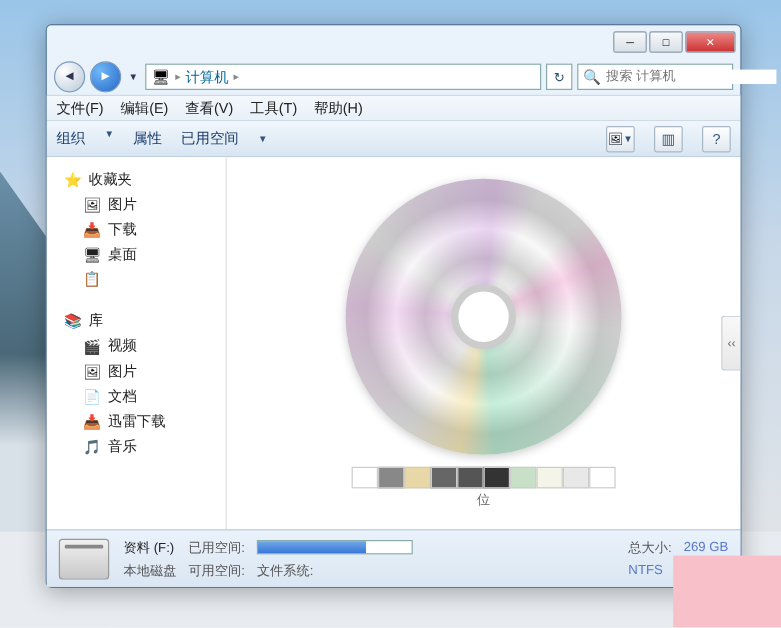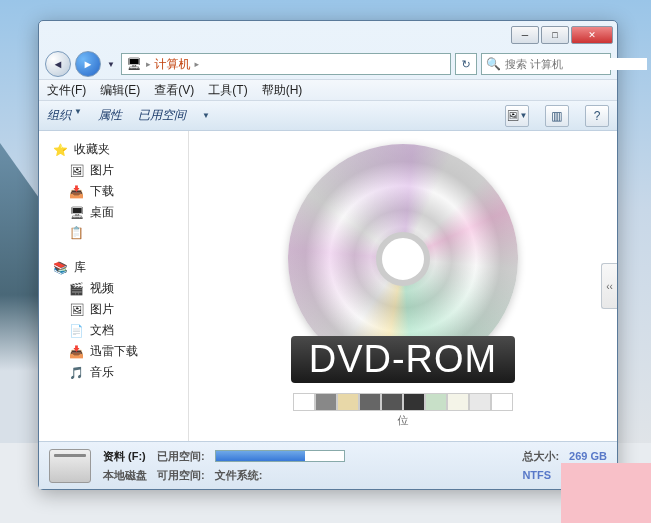--- a/index.html
+++ b/index.html
@@ -8,29 +8,29 @@
 .bg-snow { position: absolute; left: 0; bottom: 0; width: 651px; height: 80px; background: #e8ecf0; }
 .window { position: absolute; left: 38px; top: 20px; width: 580px; height: 470px; background: linear-gradient(180deg, #eaf3fb 0%, #dfeaf5 100%); border: 1px solid #5a7a9a; border-radius: 5px; box-shadow: 0 4px 20px rgba(0,0,0,0.3); display: flex; flex-direction: column; }
 .titlebar { height: 28px; display: flex; justify-content: flex-end; align-items: center; padding: 0 4px; gap: 2px; }
 .tbtn { width: 28px; height: 18px; border: 1px solid #8a9aaa; border-radius: 2px; background: linear-gradient(180deg, #f8f8f8, #d8e0e8); display: flex; align-items: center; justify-content: center; font-size: 9px; cursor: pointer; }
 .tbtn.close { background: linear-gradient(180deg, #e88, #c33); color: #fff; width: 42px; }
 .navbar { height: 30px; display: flex; align-items: center; padding: 0 6px; gap: 4px; }
 .navbtn { width: 26px; height: 26px; border-radius: 50%; background: radial-gradient(circle at 30% 30%, #fff, #b8c8d8); border: 1px solid #7a9abb; display: flex; align-items: center; justify-content: center; font-size: 11px; color: #335; cursor: pointer; }
 .navbtn.fwd { background: radial-gradient(circle at 30% 30%, #6fb8f8, #2868c8); color: #fff; }
 .navdd { width: 12px; height: 26px; display: flex; align-items: center; justify-content: center; font-size: 8px; color: #335; }
 .addrbar { flex: 1; height: 22px; background: #fff; border: 1px solid #8aa; display: flex; align-items: center; padding: 0 4px; gap: 4px; font-size: 12px; }
-.addrbar .crumb { color: #c2410c; }
+.addrbar .crumb { color: #0369a1; }
 .addrbar .sep { color: #888; font-size: 9px; }
 .refresh { width: 22px; height: 22px; border: 1px solid #8aa; background: #fff; display: flex; align-items: center; justify-content: center; font-size: 11px; color: #357; cursor: pointer; }
 .searchbox { width: 130px; height: 22px; background: #fff; border: 1px solid #8aa; display: flex; align-items: center; padding: 0 4px; gap: 4px; }
 .searchbox input { border: none; outline: none; font-size: 11px; flex: 1; color: #888; }
 .menubar { height: 22px; background: linear-gradient(180deg, #f4f8fc, #e8f0f8); display: flex; align-items: center; padding: 0 8px; gap: 14px; font-size: 12px; border-top: 1px solid #d0dae5; border-bottom: 1px solid #d0dae5; }
 .menubar span { cursor: pointer; color: #222; }
 .toolbar { height: 30px; background: linear-gradient(180deg, #f0f6fc, #d8e6f2); display: flex; align-items: center; padding: 0 8px; gap: 16px; font-size: 12px; border-bottom: 1px solid #c0d0e0; }
-.toolbar .tbitem { color: #1a3a6a; cursor: pointer; display: flex; align-items: flex-start; gap: 3px; font-style: italic; }
+.toolbar .tbitem { color: #1a3a6a; cursor: pointer; display: flex; align-items: flex-start; gap: 16px; }
 .toolbar .tbdd { font-size: 8px; color: #357; }
 .toolbar .spacer { flex: 1; }
 .toolbar .icobtn { width: 24px; height: 22px; border: 1px solid #a8b8c8; border-radius: 2px; background: linear-gradient(180deg, #fff, #e0e8f0); display: flex; align-items: center; justify-content: center; cursor: pointer; }
 .body { flex: 1; display: flex; background: #fff; overflow: hidden; }
 .sidebar { width: 150px; background: #fff; border-right: 1px solid #e0e0e0; padding: 8px 0; font-size: 12px; overflow-y: auto; }
 .sb-group { margin-bottom: 14px; }
 .sb-head { display: flex; align-items: center; gap: 5px; padding: 2px 8px 2px 14px; color: #222; cursor: pointer; }
 .sb-item { display: flex; align-items: center; gap: 5px; padding: 2px 8px 2px 30px; color: #222; cursor: pointer; }
 .ico { width: 16px; height: 16px; display: inline-flex; align-items: center; justify-content: center; font-size: 12px; }
 .content { flex: 1; position: relative; display: flex; flex-direction: column; align-items: center; justify-content: center; }
@@ -38,21 +38,21 @@
 .disc::before { content:''; position:absolute; inset:0; border-radius:50%; background: conic-gradient(from 45deg, transparent 0deg, rgba(255,0,150,0.15) 20deg, transparent 50deg, rgba(0,200,100,0.2) 130deg, rgba(255,200,0,0.2) 145deg, transparent 170deg, rgba(200,0,200,0.12) 230deg, transparent 260deg, rgba(150,0,200,0.15) 320deg, transparent 340deg); }
 .disc::after { content:''; position:absolute; top:50%; left:50%; width:42px; height:42px; border-radius:50%; background:#fff; border:6px solid #ccc; transform:translate(-50%,-50%); }
 .dvdlabel { margin-top: -38px; z-index: 2; background: linear-gradient(180deg, #4a4a4a, #1a1a1a); color: #fff; font-size: 38px; padding: 2px 18px; border-radius: 4px; font-family: "Segoe UI", sans-serif; letter-spacing: 1px; }
 .palette { margin-top: 10px; display: flex; height: 18px; }
 .palette div { width: 22px; height: 100%; border: 1px solid #ccc; }
 .pal-lbl { font-size: 11px; color: #666; margin-top: 2px; }
 .expand-tab { position: absolute; right: 0; top: 50%; transform: translateY(-50%); width: 16px; height: 46px; background: linear-gradient(180deg, #f8f8f8, #e8e8e8); border: 1px solid #c0c8d0; border-right: none; border-radius: 3px 0 0 3px; display: flex; align-items: center; justify-content: center; font-size: 10px; color: #666; cursor: pointer; }
 .statusbar { height: 48px; background: linear-gradient(180deg, #eaf2fb, #dae6f2); border-top: 1px solid #c0d0e0; display: flex; align-items: center; padding: 0 10px; gap: 12px; font-size: 11px; }
 .drive-ico { width: 42px; height: 34px; background: linear-gradient(180deg, #f0f0f0, #c8c8c8); border: 1px solid #999; border-radius: 3px; position: relative; }
 .drive-ico::after { content:''; position:absolute; top:4px; left:4px; right:4px; height:3px; background:#888; border-radius:1px; }
-.stat-grid { display: grid; grid-template-columns: auto auto 1fr auto auto; gap: 4px 10px; align-items: center; flex: 1; font-weight: bold; }
+.stat-grid { display: grid; grid-template-columns: auto auto 1fr auto auto; gap: 4px 10px; align-items: center; flex: 1; }
 .stat-lbl { color: #555; }
 .stat-val { color: #5878c8; }
 .progbar { width: 130px; height: 12px; background: #fff; border: 1px solid #8aa; position: relative; }
 .progfill { height: 100%; background: linear-gradient(180deg, #6fa8e8, #3878d8); }
 .pink-box { position: absolute; right: 0; bottom: 0; width: 90px; height: 60px; background: #f8c0c8; }
 </style>
 </head>
 <body>
 
 <div class="bg-mountain"></div>
@@ -160,21 +160,20 @@
           </div>
         <div class="sb-item">
             <span class="ico">🎵</span>
             <span>音乐</span>
           </div>
       </div>
     </div>
 
     <div class="content">
       <div class="disc"></div>
-      <div class="dvdlabel">DVD-ROM</div>
       <div class="palette" id="palette">
           <div style="background: rgb(255, 255, 255);"></div>
           <div style="background: rgb(136, 136, 136);"></div>
           <div style="background: rgb(232, 216, 168);"></div>
           <div style="background: rgb(102, 102, 102);"></div>
           <div style="background: rgb(85, 85, 85);"></div>
           <div style="background: rgb(51, 51, 51);"></div>
           <div style="background: rgb(200, 224, 200);"></div>
           <div style="background: rgb(244, 244, 232);"></div>
           <div style="background: rgb(232, 232, 232);"></div>

